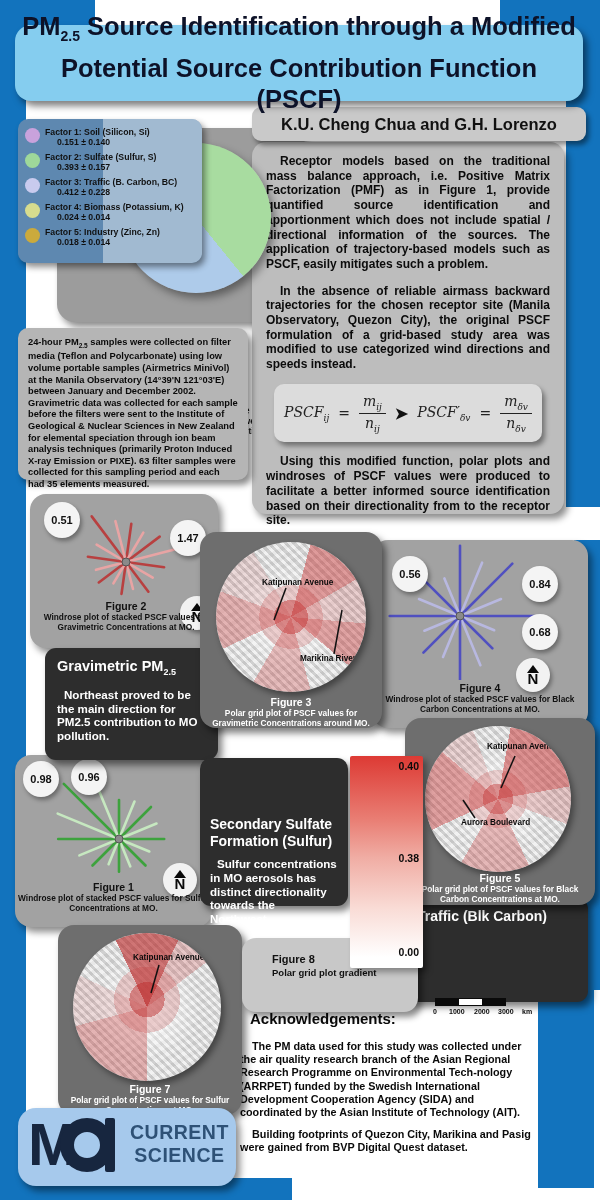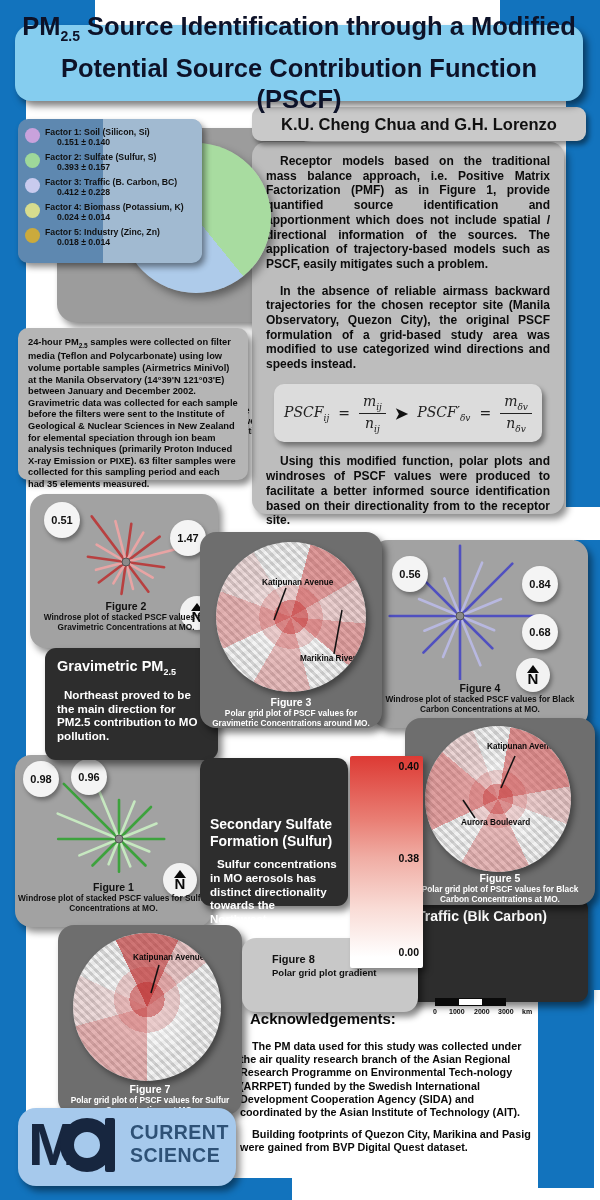--- a/index.html
+++ b/index.html
@@ -153,21 +153,21 @@
   #ack-body p{margin:0 0 9px 0;font-size:10.8px;line-height:13.2px;text-align:left;text-indent:12px;}
 
   
   #logo-box{left:18px;top:1108px;width:218px;height:78px;background:#A6C9EC;border-radius:18px;
     box-shadow:4px 5px 7px rgba(0,0,0,.45);z-index:5;}
   #monogram{position:absolute;left:10px;top:8px;display:flex;align-items:center;}
   #monogram .m{font-size:60px;font-weight:900;color:#17263F;line-height:58px;letter-spacing:-4px;}
   #monogram .o{width:26px;height:26px;border:14px solid #17263F;border-radius:50%;margin-left:-14px;background:transparent;}
   #monogram .bar{width:10px;height:54px;background:#17263F;border-radius:2px;margin-left:-9px;}
   #logo-text{position:absolute;left:112px;top:13px;font-size:19.5px;font-weight:900;color:#2E5176;
-    line-height:23px;letter-spacing:.5px;}
+    line-height:23px;letter-spacing:.5px;text-align:center;}
 </style>
 </head>
 <body>
 
 <div id="poster">
 
   <div class="blue" id="bg-top-left"></div>
   <div class="blue" id="bg-top-right"></div>
   <div class="blue" id="bg-left"></div>
   <div class="blue" id="bg-right-a"></div>

